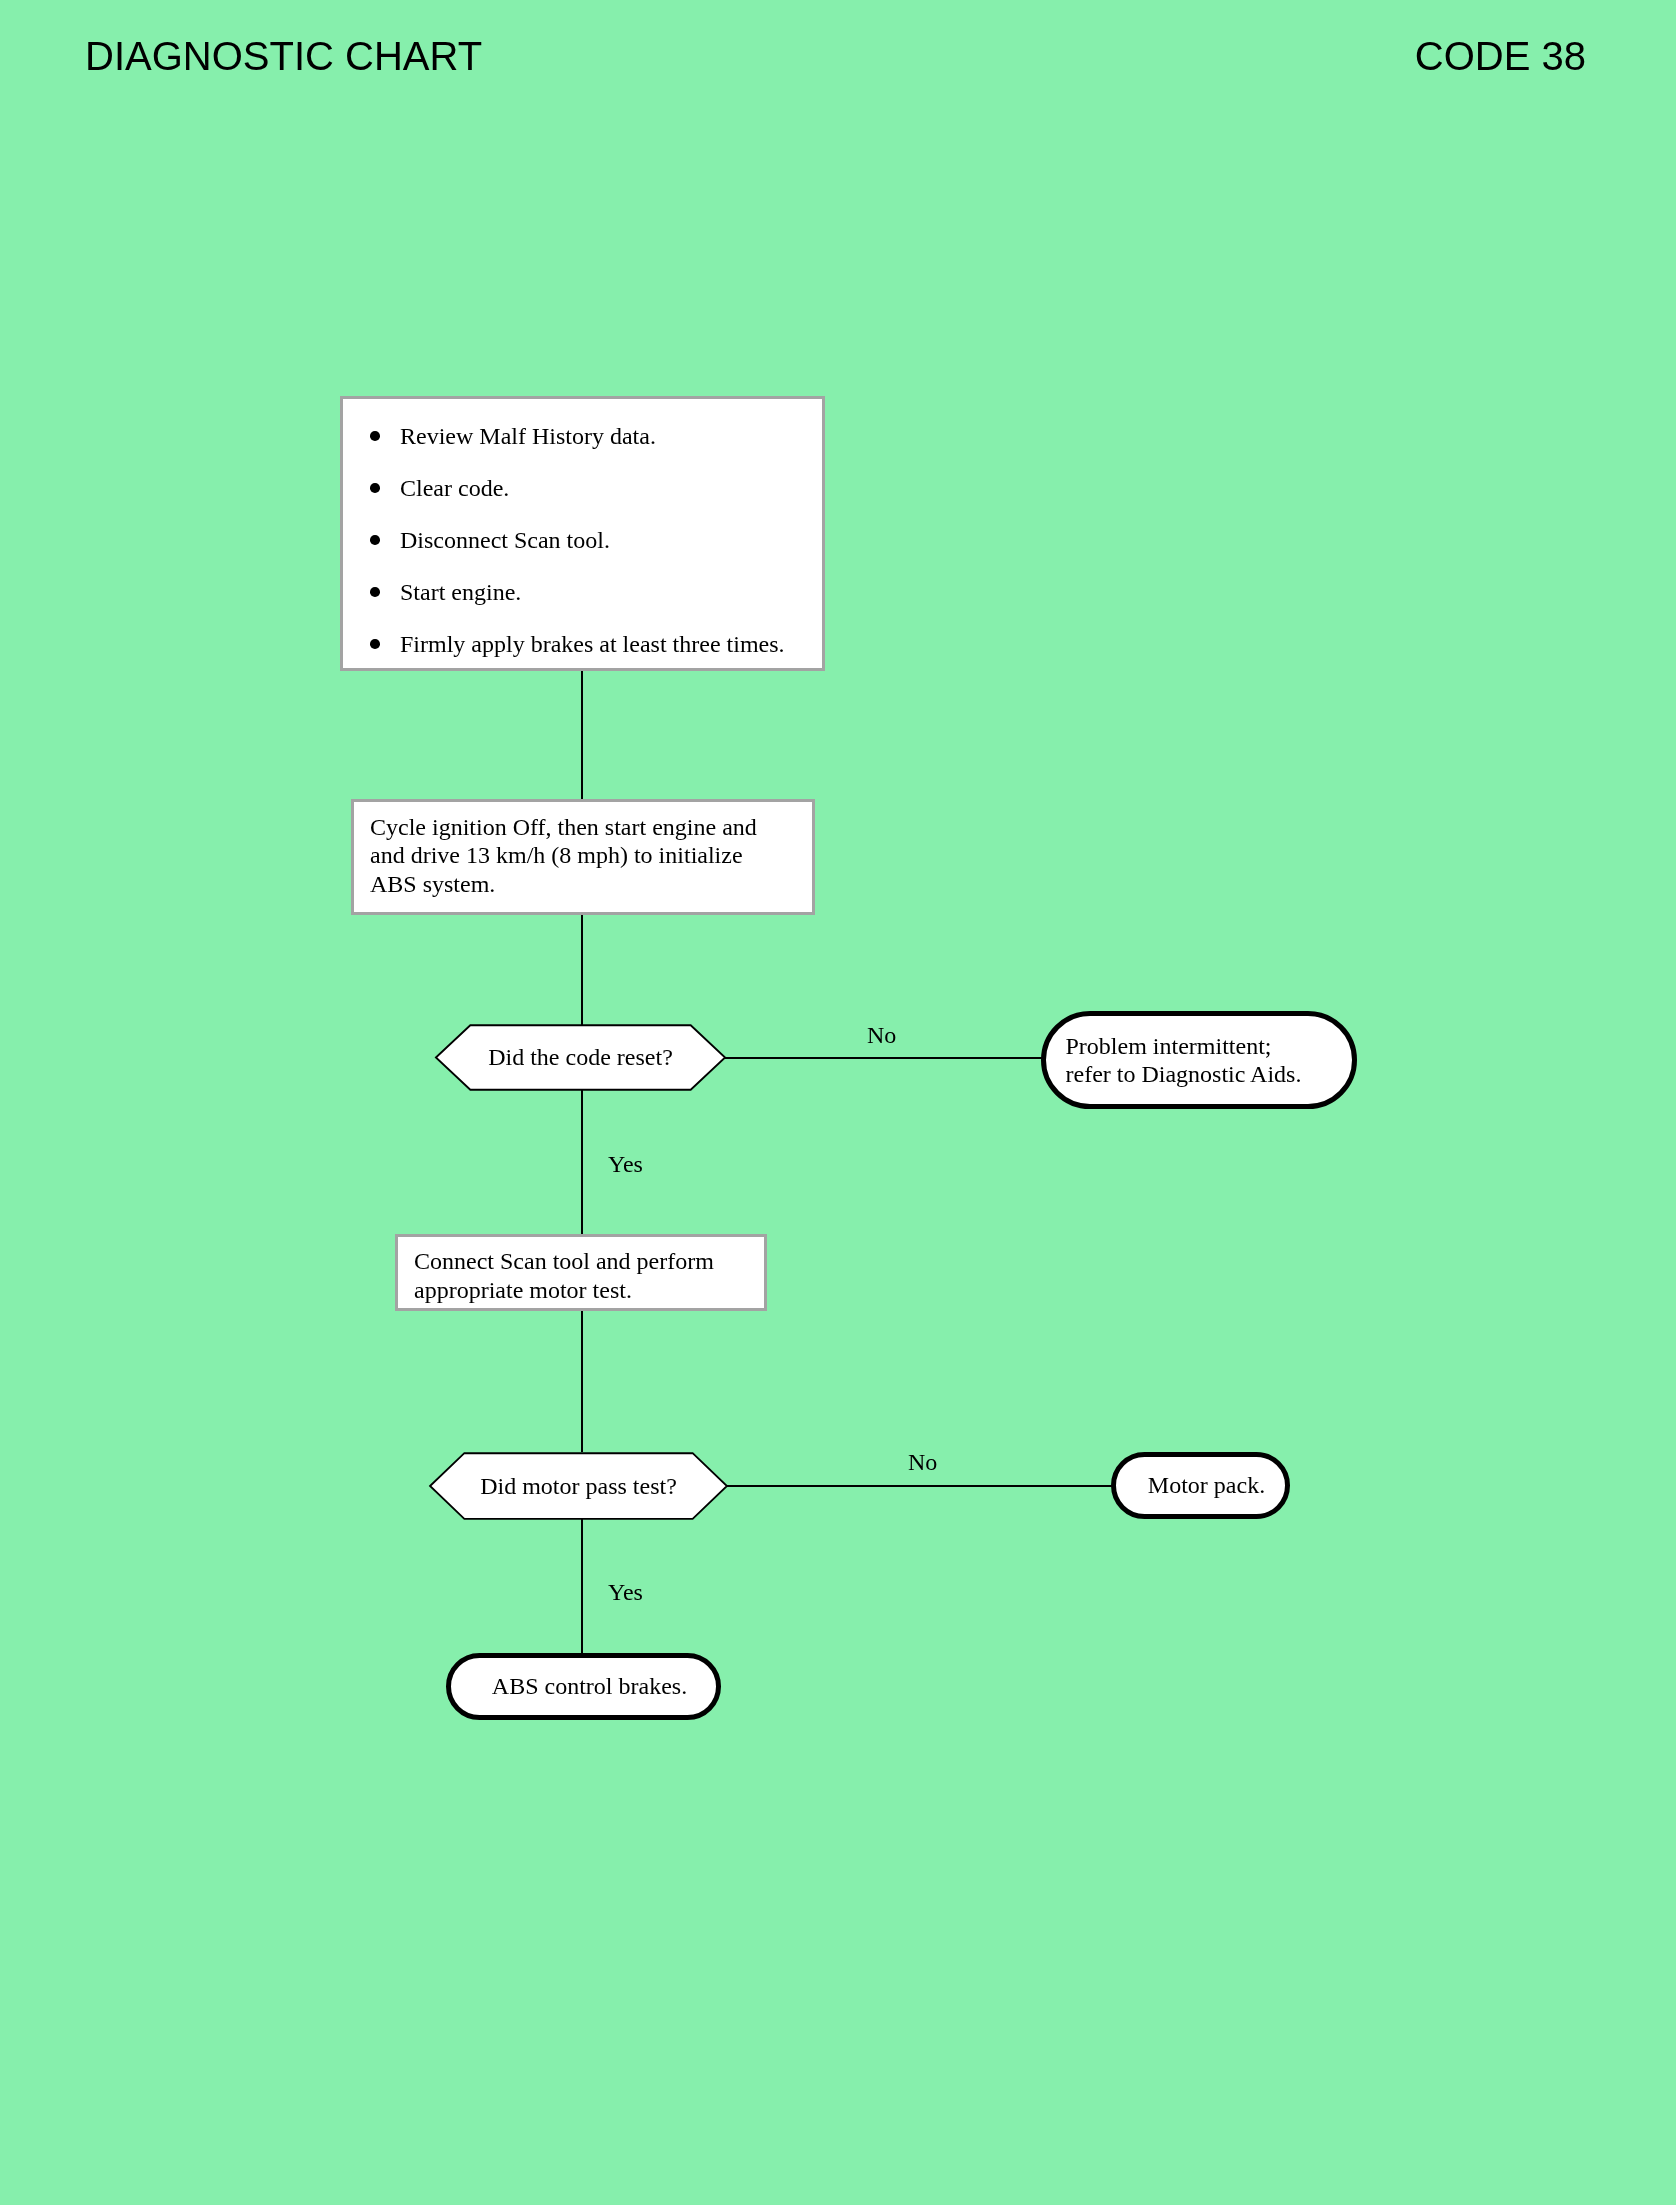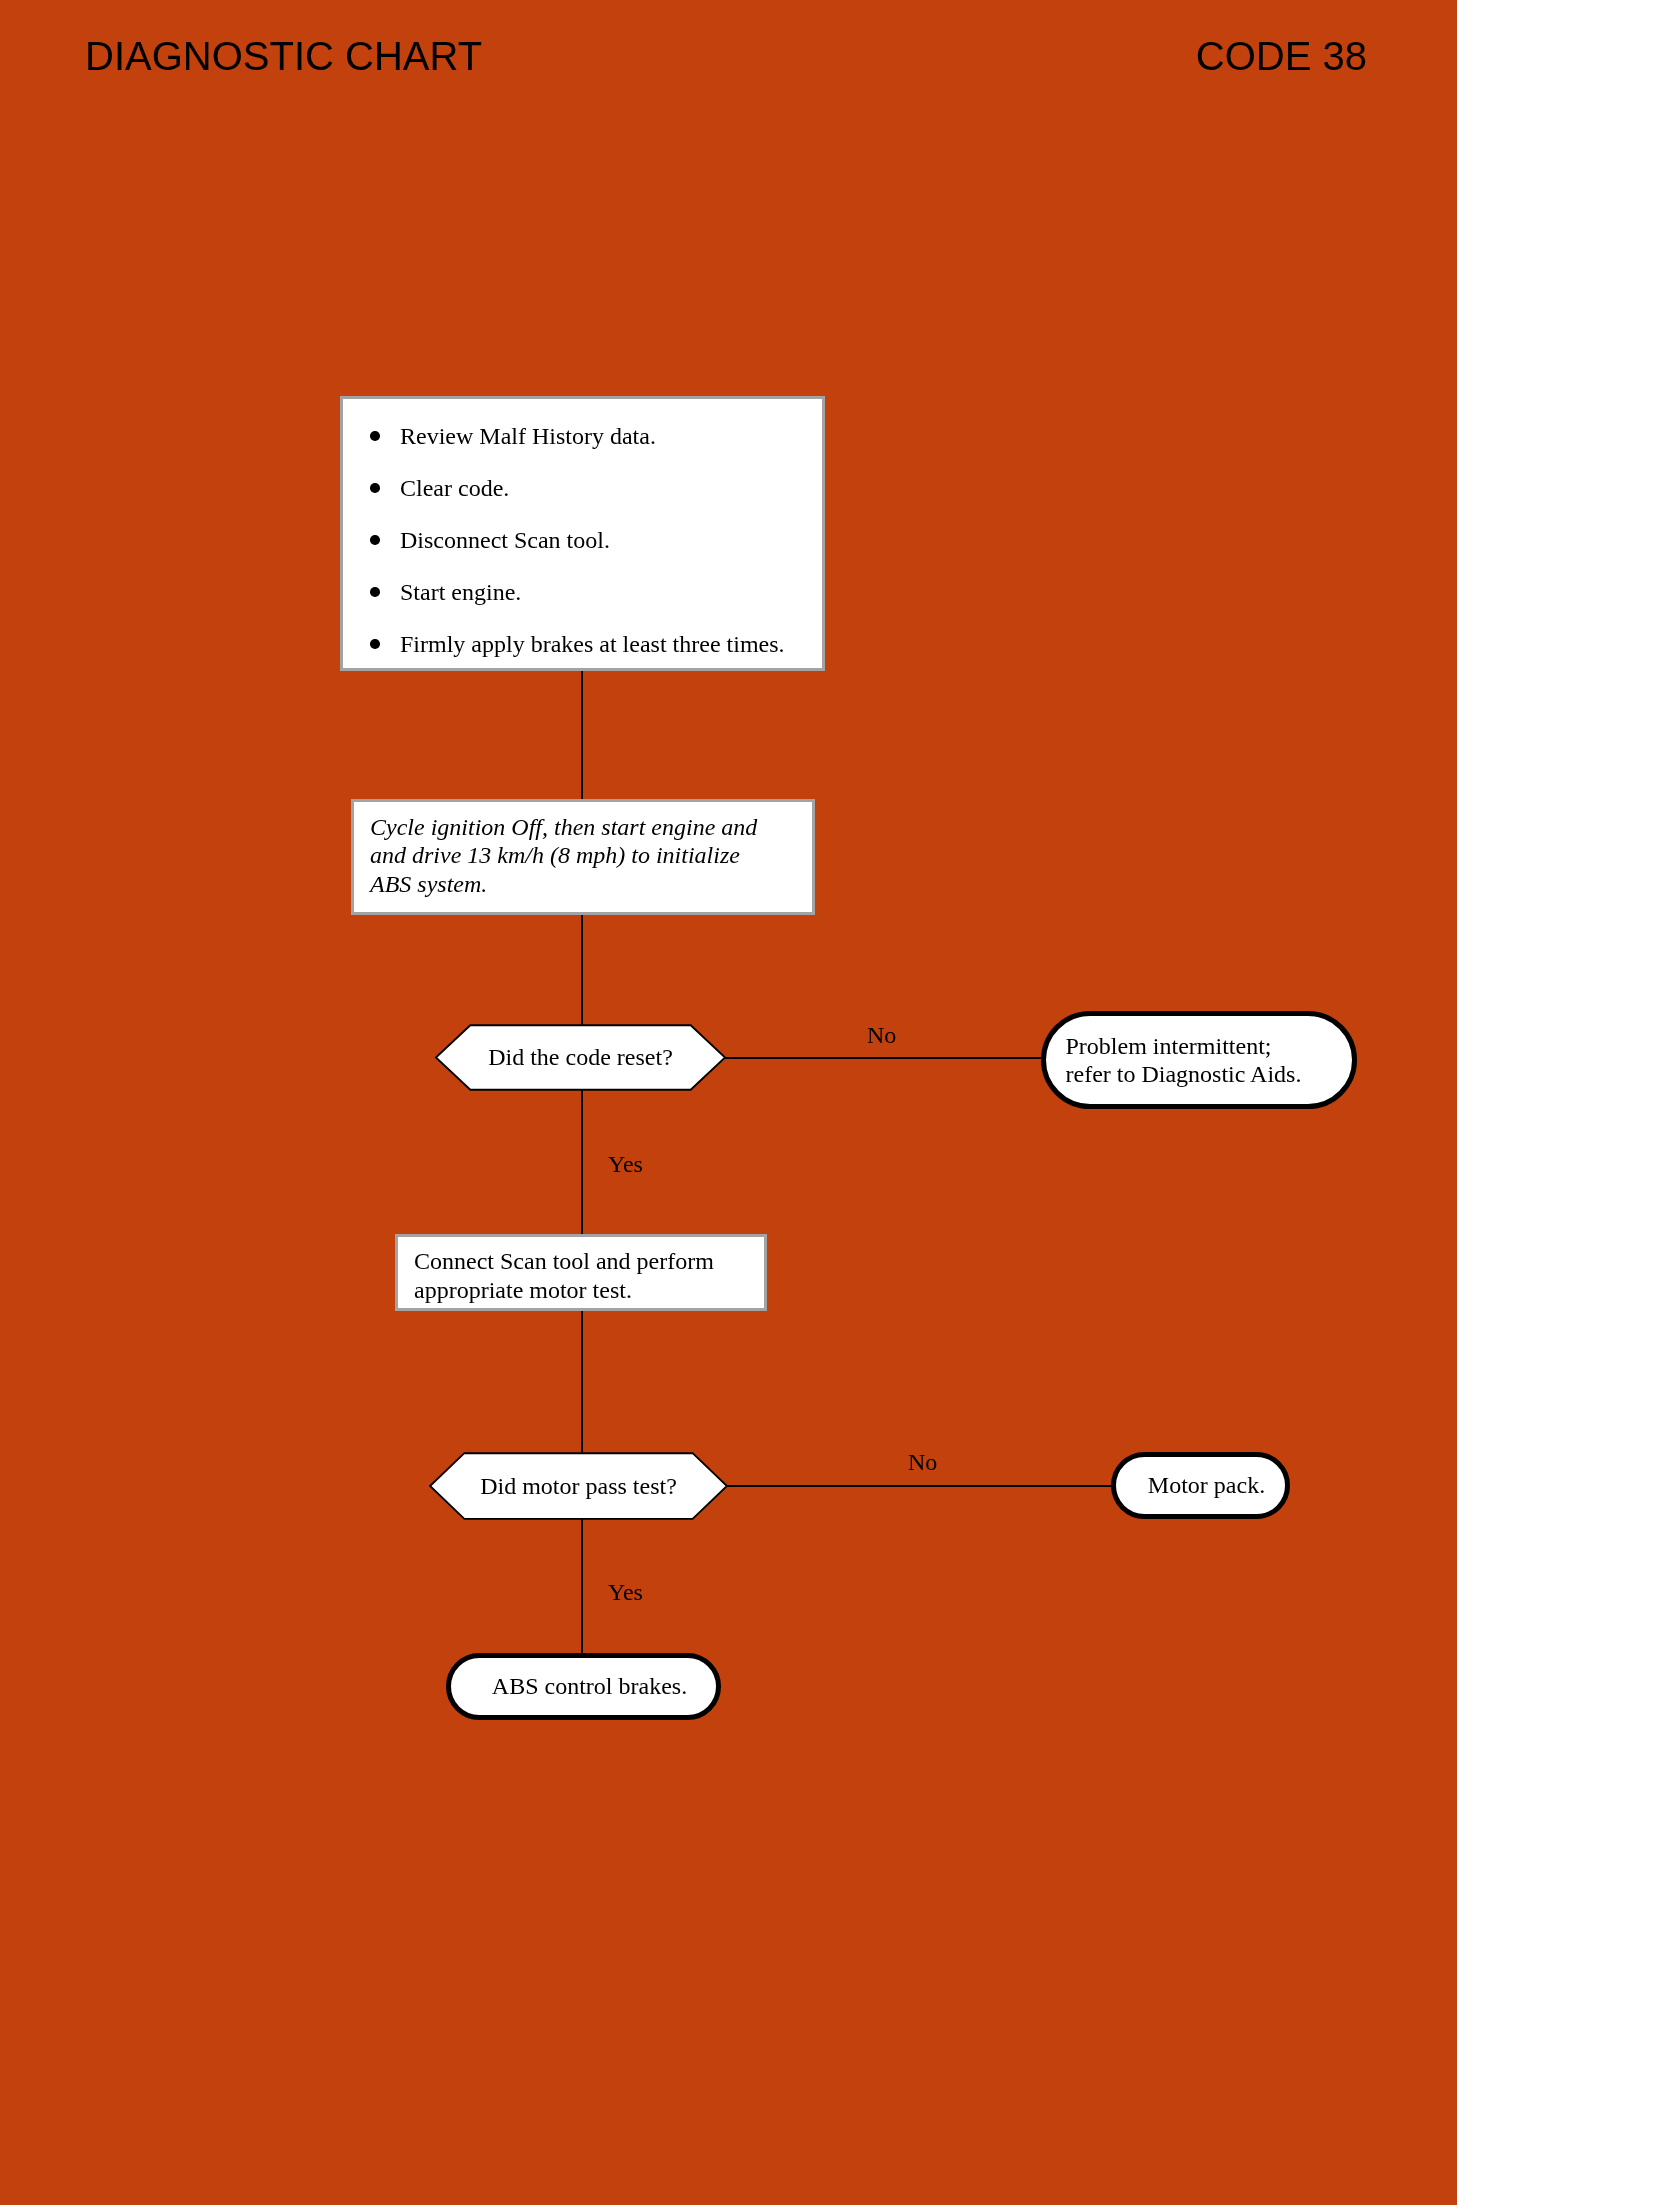--- a/index.html
+++ b/index.html
@@ -6,23 +6,23 @@
     margin: 0;
     padding: 0;
     background: #ffffff;
   }
   body {
     font-family: "Liberation Serif", serif;
     color: #000000;
   }
   #page {
     position: relative;
-    width: 1457px;
+    width: 1676px;
     height: 2205px;
-    background: #c2410c;
+    background: #86efac;
     overflow: hidden;
   }
 
   
   .hdr {
     position: absolute;
     font-family: "Liberation Sans", sans-serif;
     font-size: 40px;
     font-weight: 400;
     letter-spacing: 0px;
@@ -73,21 +73,21 @@
     top: 50%;
     margin-top: -4.9px;
     width: 9.7px;
     height: 9.7px;
     border-radius: 50%;
     background: #000000;
   }
 
   
   #box-ignition { left: 351px; top: 799px; width: 464px; height: 116px; }
-  #txt-ignition { left: 16px; top: 11px; width: 435px; font-style: italic; }
+  #txt-ignition { left: 16px; top: 11px; width: 435px; }
 
   
   #box-scan { left: 395px; top: 1234px; width: 372px; height: 77px; }
   #txt-scan { left: 16px; top: 10.3px; width: 344px; }
 
   
   .term {
     position: absolute;
     box-sizing: border-box;
     background: #ffffff;

